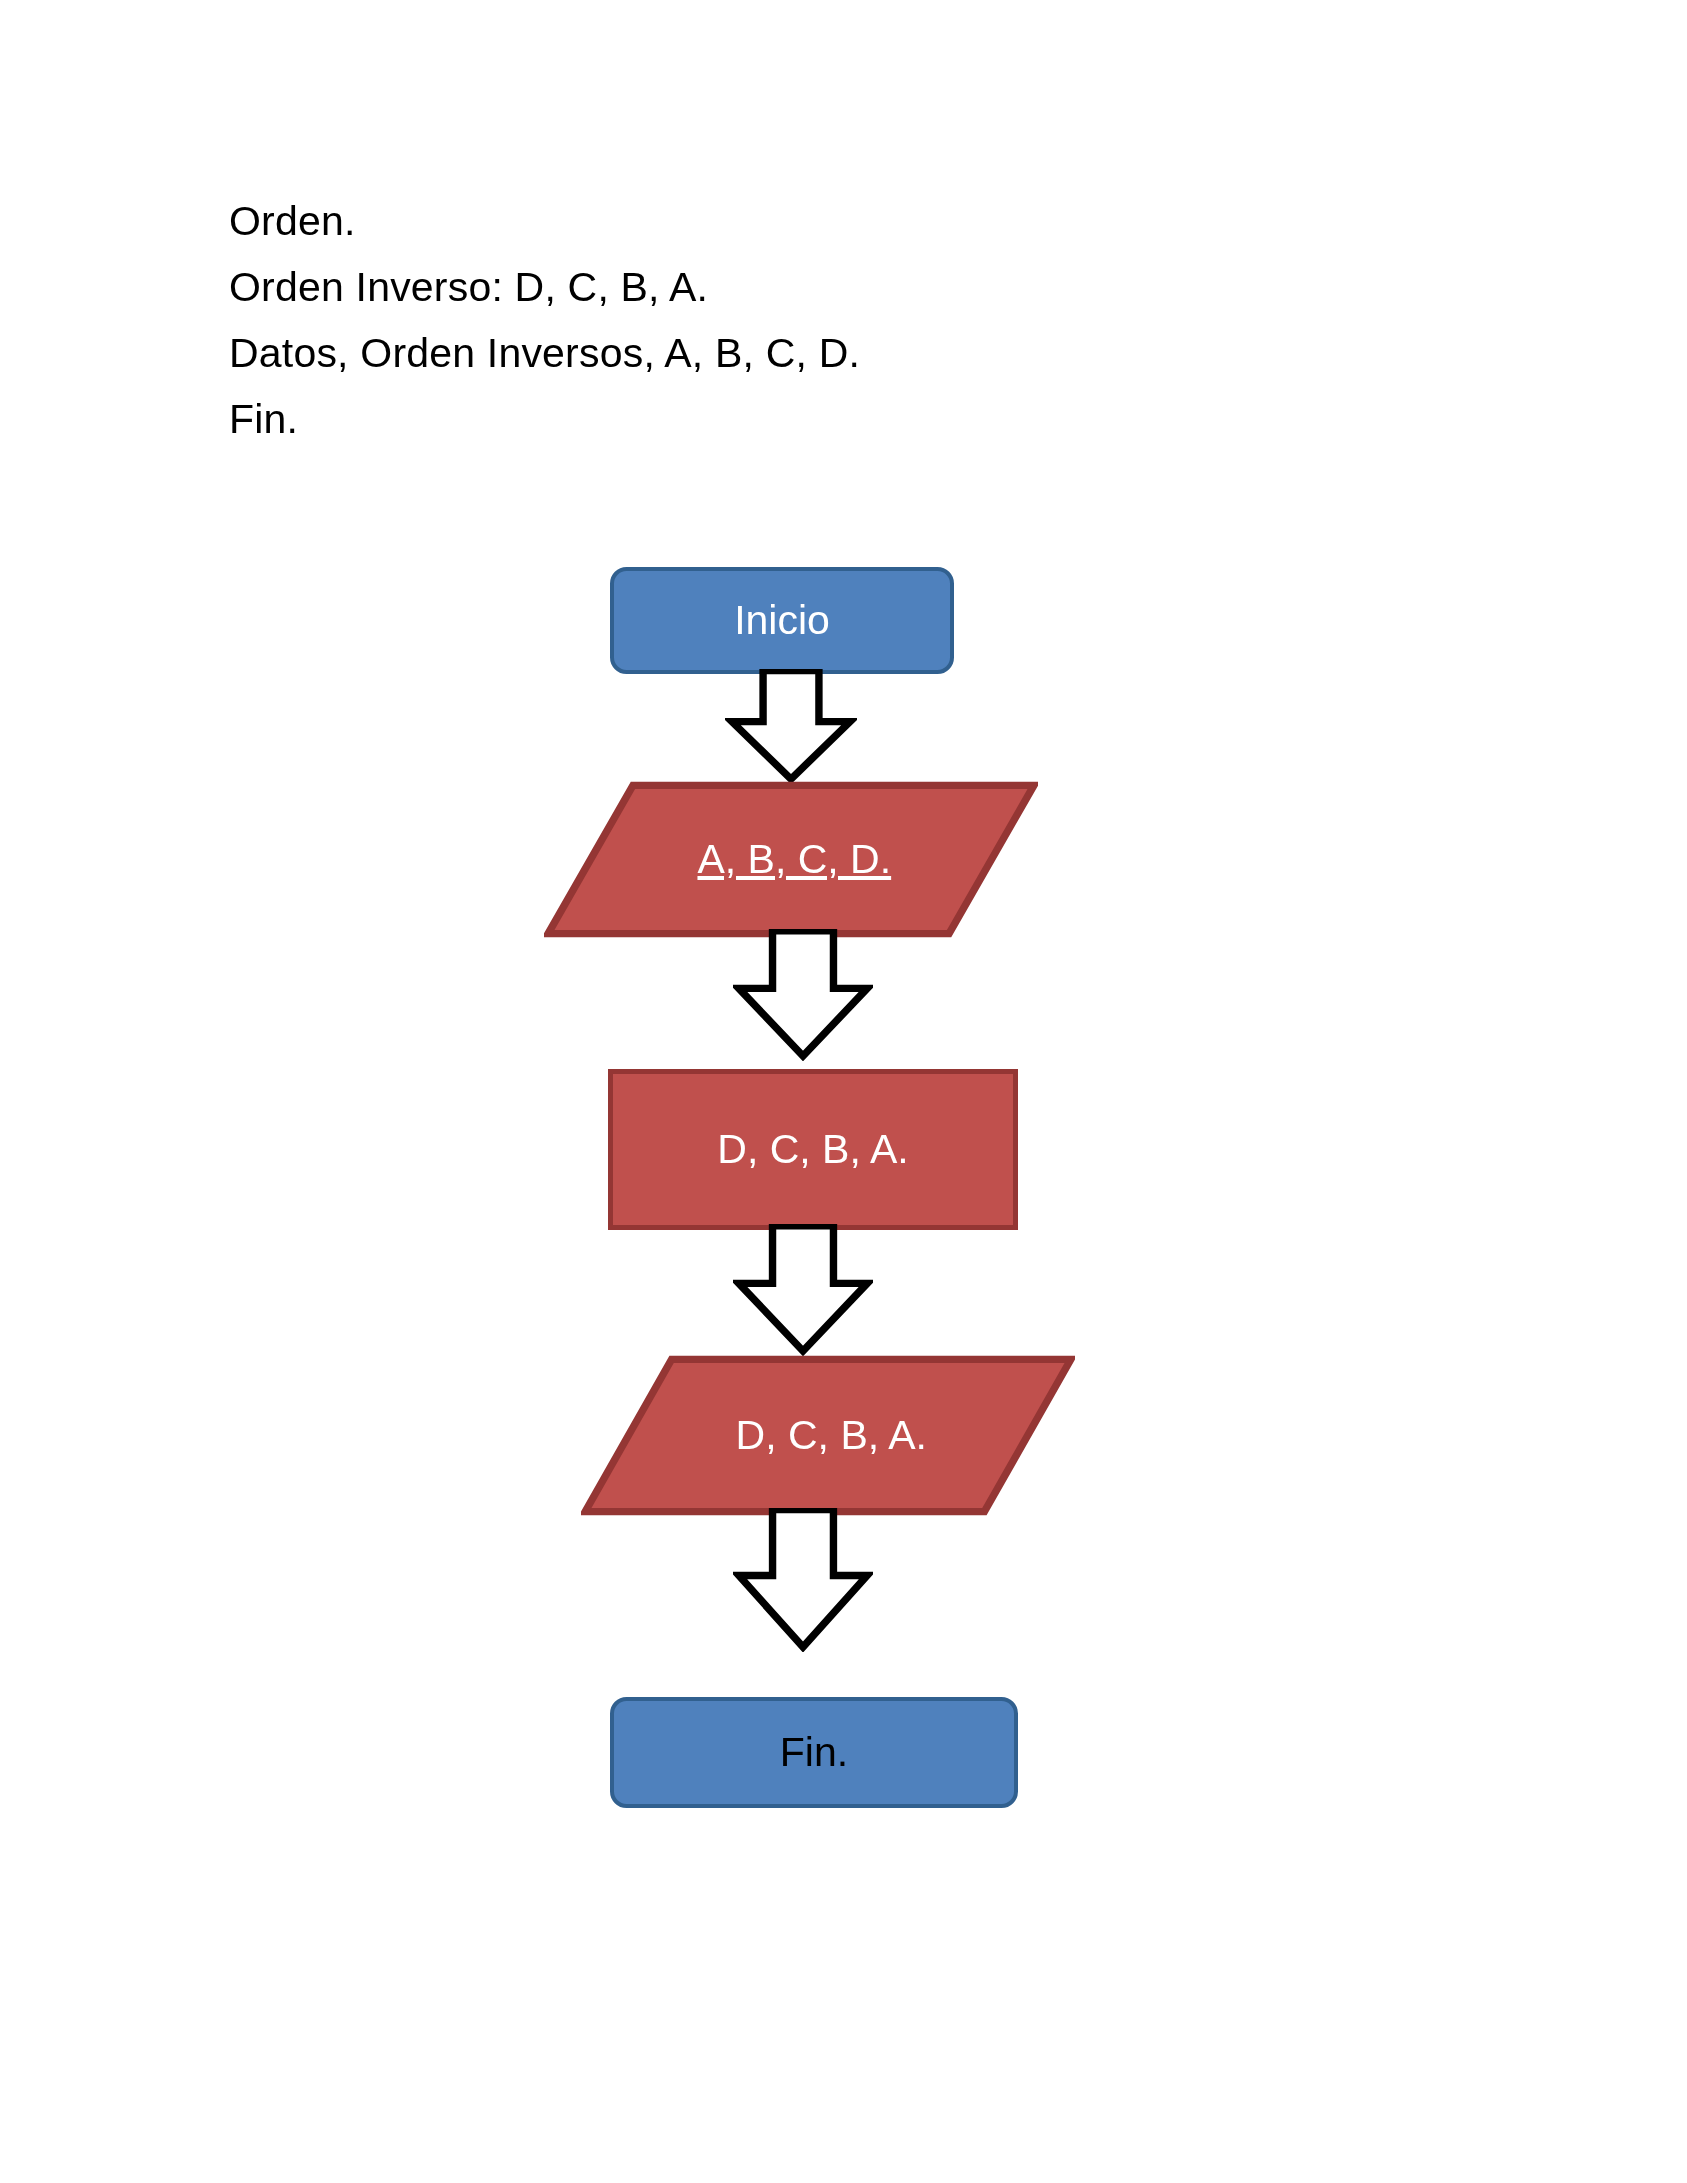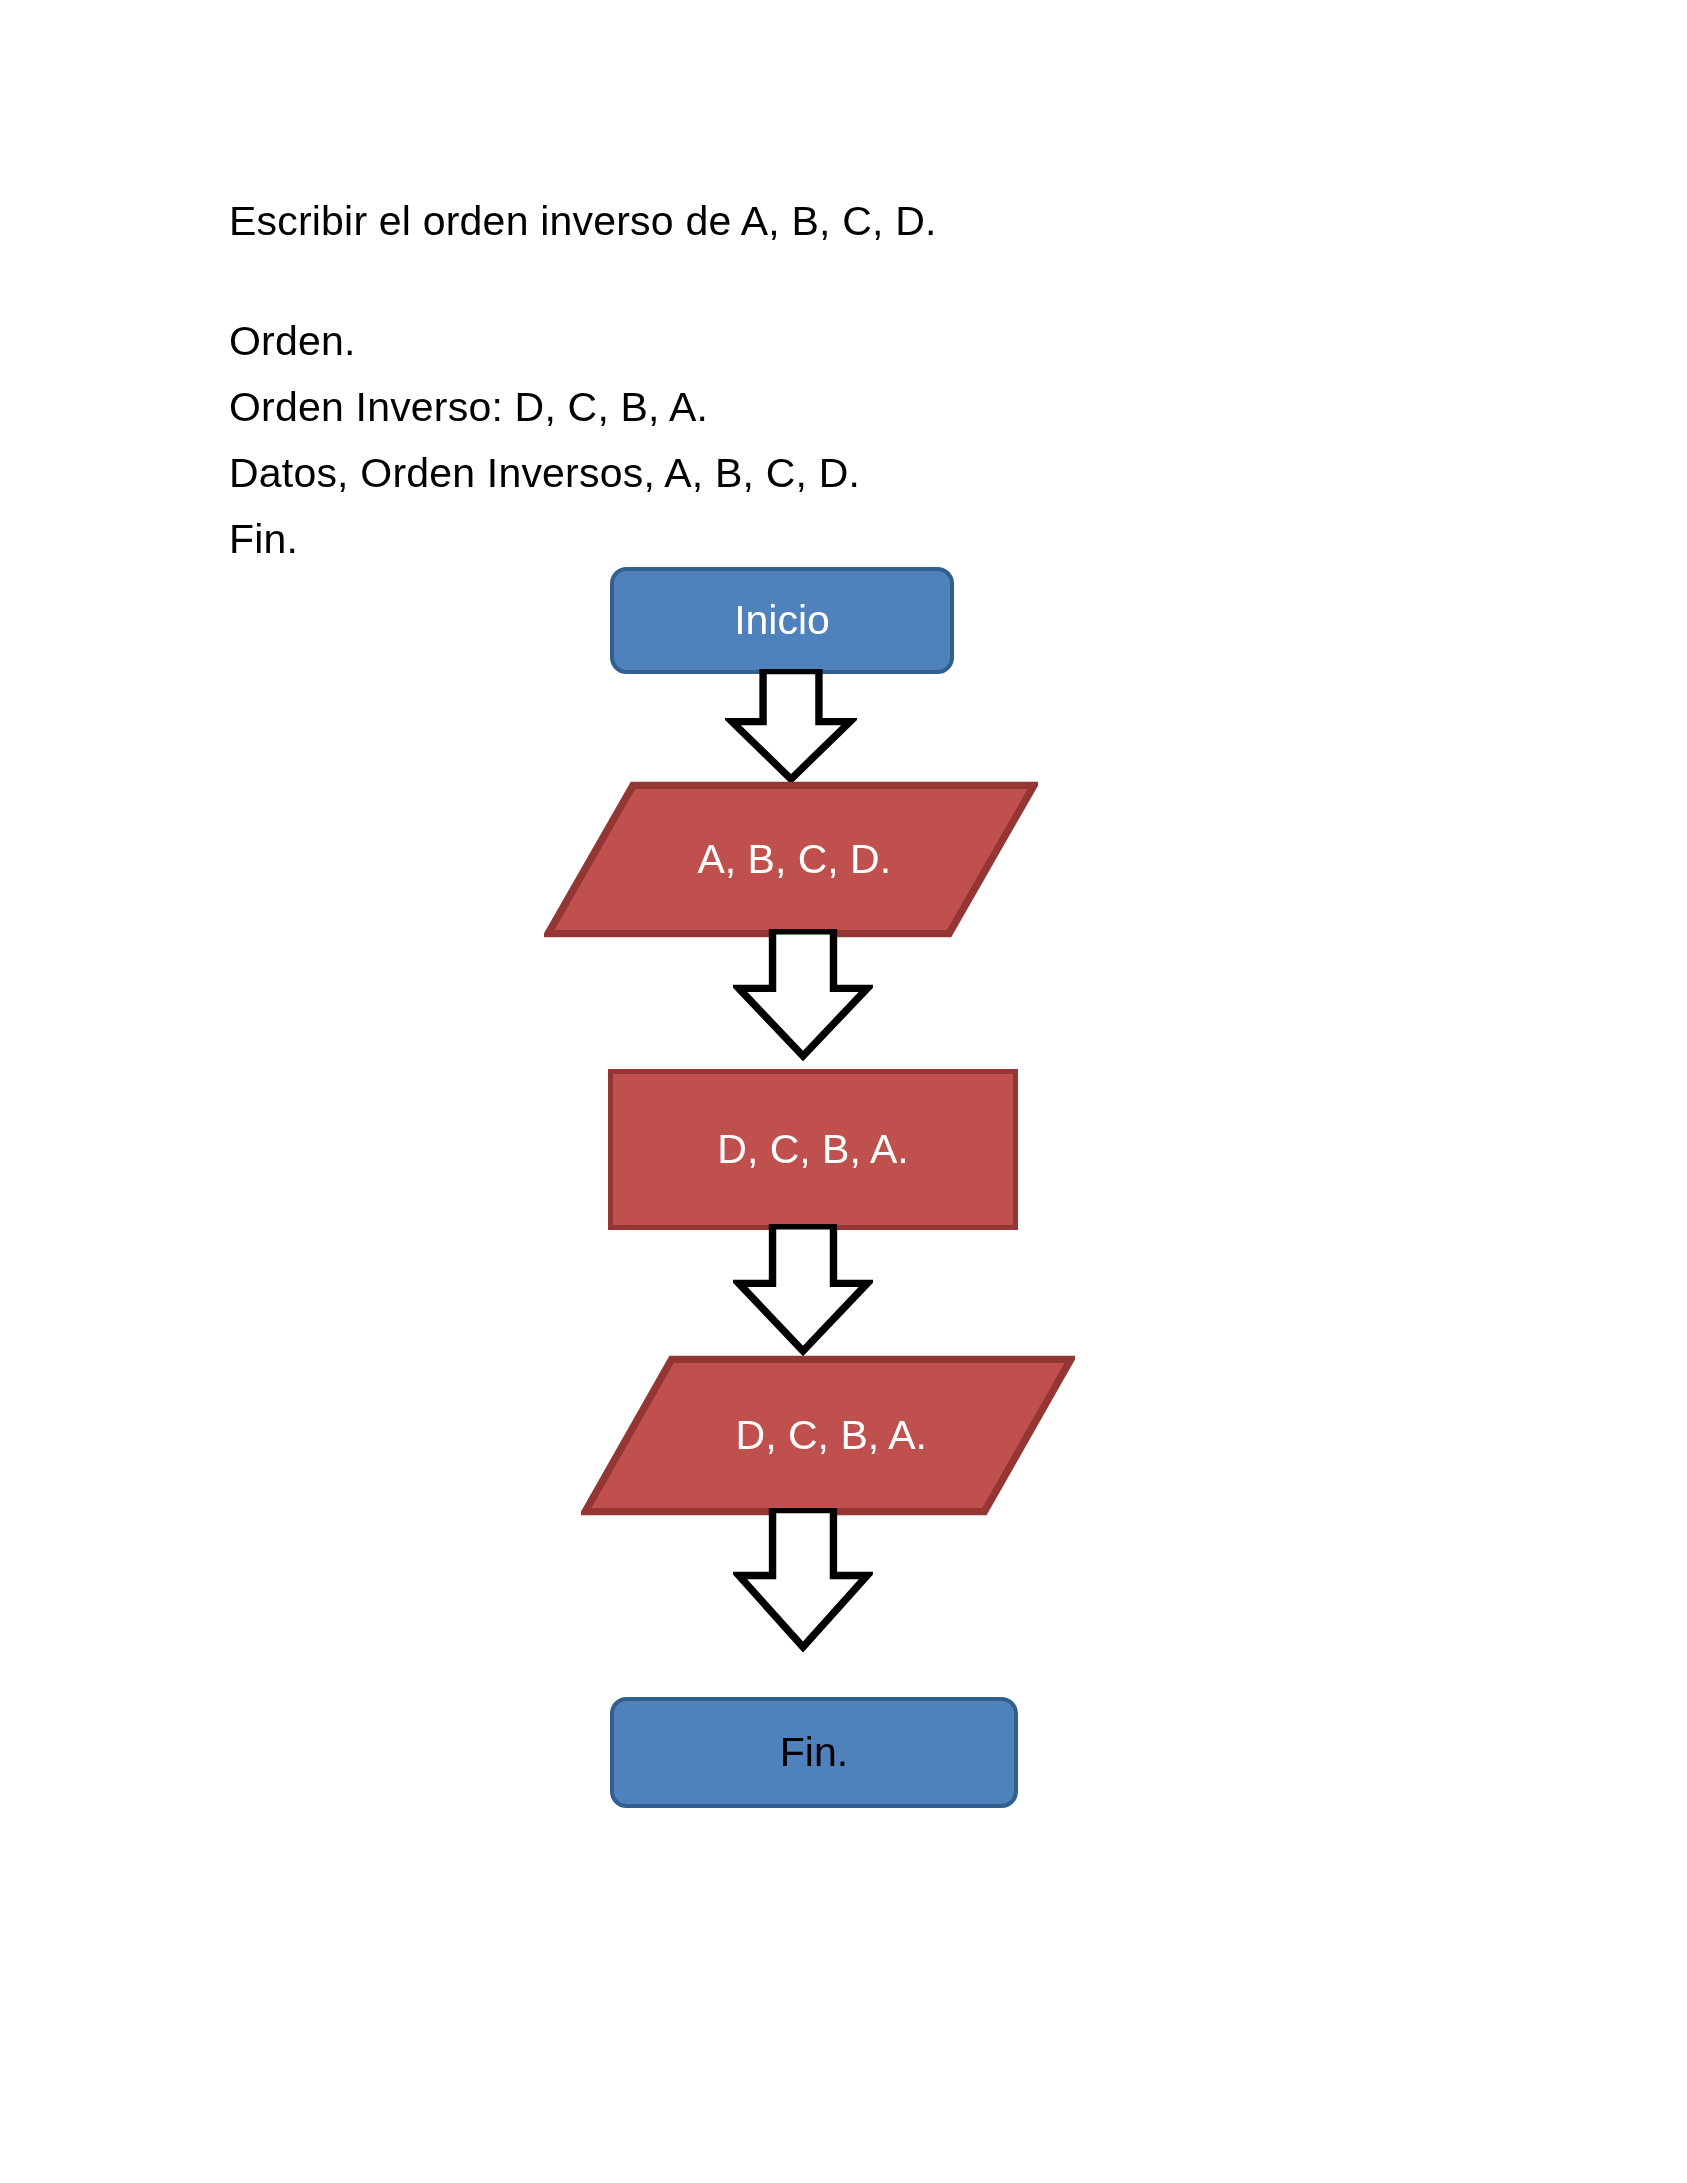--- a/index.html
+++ b/index.html
@@ -71,42 +71,41 @@
 
   
   .para-svg { position: absolute; left: 0; top: 0; }
 
   .arrow-svg { position: absolute; }
 </style>
 </head>
 <body>
 
 <div id="doc-text">
-  <div class="text-line spacer-after">Escribir el orden inverso de A, B, C, D.</div>
   <div class="text-line">Orden.</div>
   <div class="text-line">Orden Inverso: D, C, B, A.</div>
   <div class="text-line">Datos, Orden Inversos, A, B, C, D.</div>
   <div class="text-line">Fin.</div>
 </div>
 
 <div id="flowchart">
 
   <div class="node term" style="left:610px; top:567px; width:344px; height:107px; background:#4F81BD; border:4.1px solid #31608F;">
     <div class="shape-label label-white">Inicio</div>
   </div>
 
   <svg class="arrow-svg" style="left:725px; top:669px; width:132px; height:115px;" viewBox="0 0 160 140">
     <polygon points="46,2 114,2 114,64 152,64 80,134 8,64 46,64" fill="#FFFFFF" stroke="#000000" stroke-width="9" stroke-linejoin="miter"></polygon>
   </svg>
 
   <div class="node" style="left:544px; top:781px; width:494px; height:157px;">
     <svg class="para-svg" width="494" height="157" viewBox="0 0 600 190">
       <polygon points="108,5 595,5 492,185 5,185" fill="#C0504D" stroke="#943634" stroke-width="9" stroke-linejoin="miter"></polygon>
     </svg>
-    <div class="shape-label label-white" style="padding-left:3.3px;">A, B, C, D.</div>
+    <div class="shape-label label-white" style="padding-left:3.3px;text-decoration:underline;">A, B, C, D.</div>
   </div>
 
   <svg class="arrow-svg" style="left:733px; top:929px; width:140px; height:132px;" viewBox="0 0 170 160">
     <polygon points="48,2 122,2 122,72 163,72 85,154 7,72 48,72" fill="#FFFFFF" stroke="#000000" stroke-width="9" stroke-linejoin="miter"></polygon>
   </svg>
 
   <div class="node proc" style="left:608px; top:1069px; width:410px; height:161px; background:#C0504D; border:5px solid #943634;">
     <div class="shape-label label-white">D, C, B, A.</div>
   </div>
 

